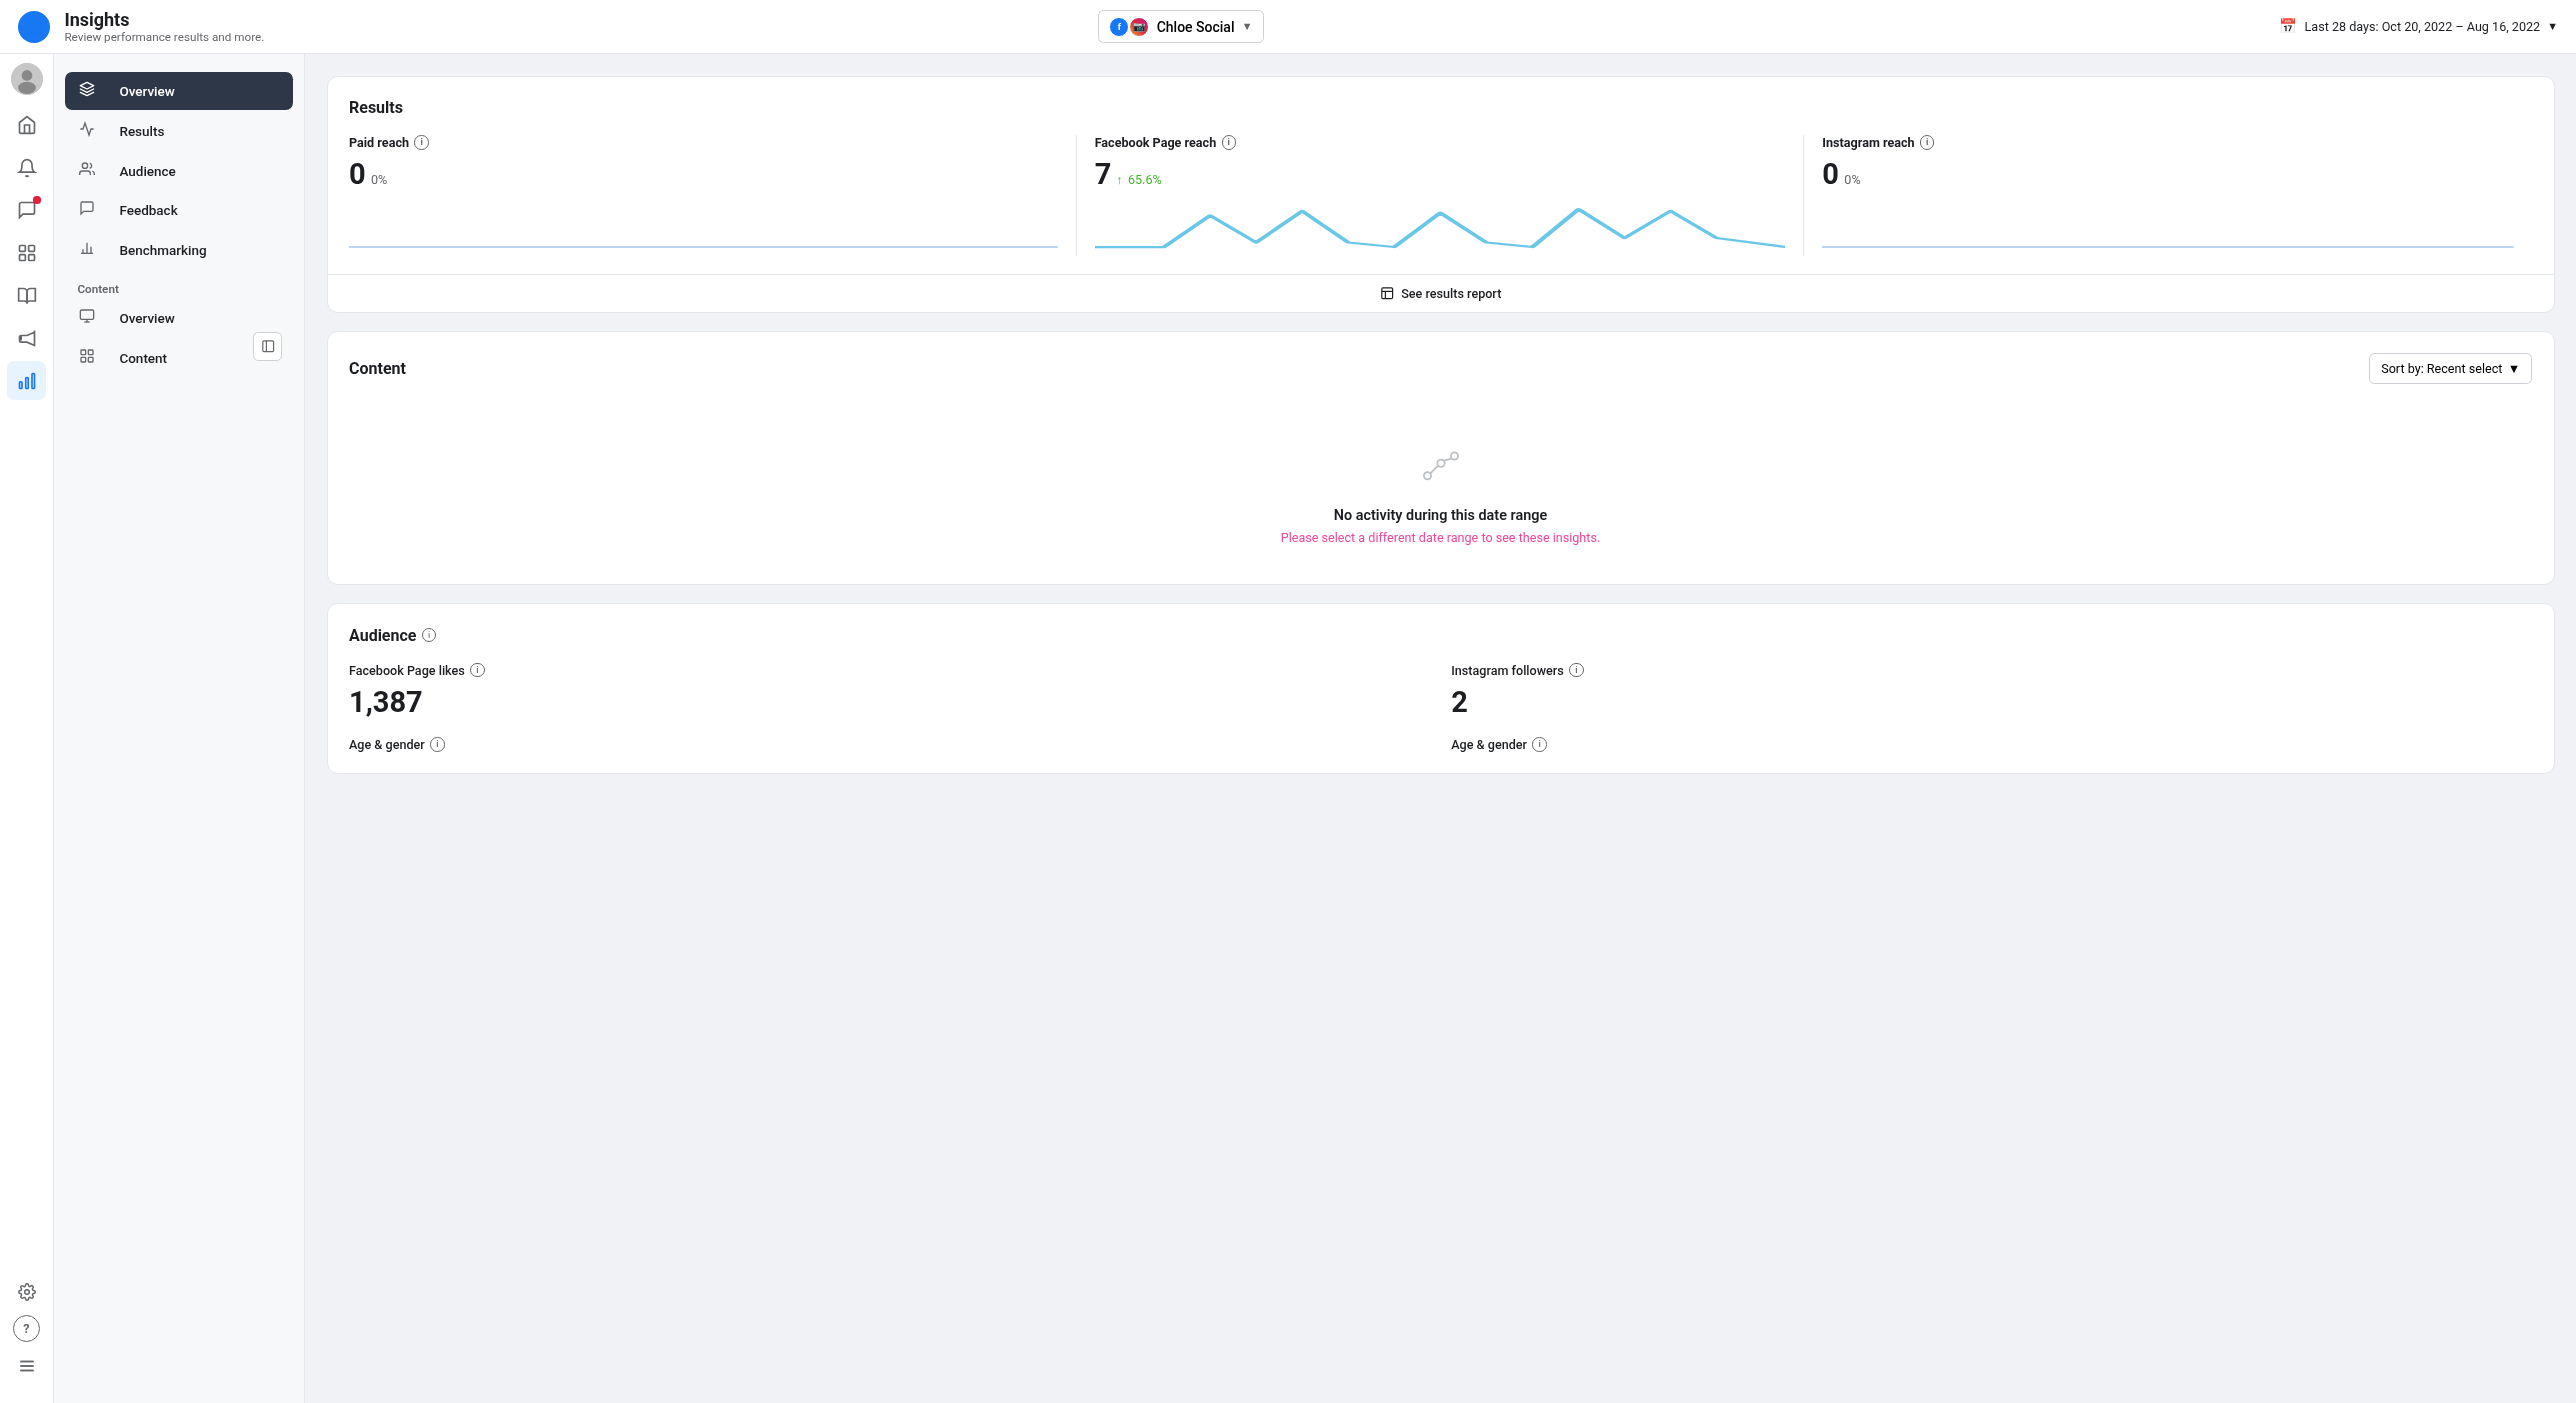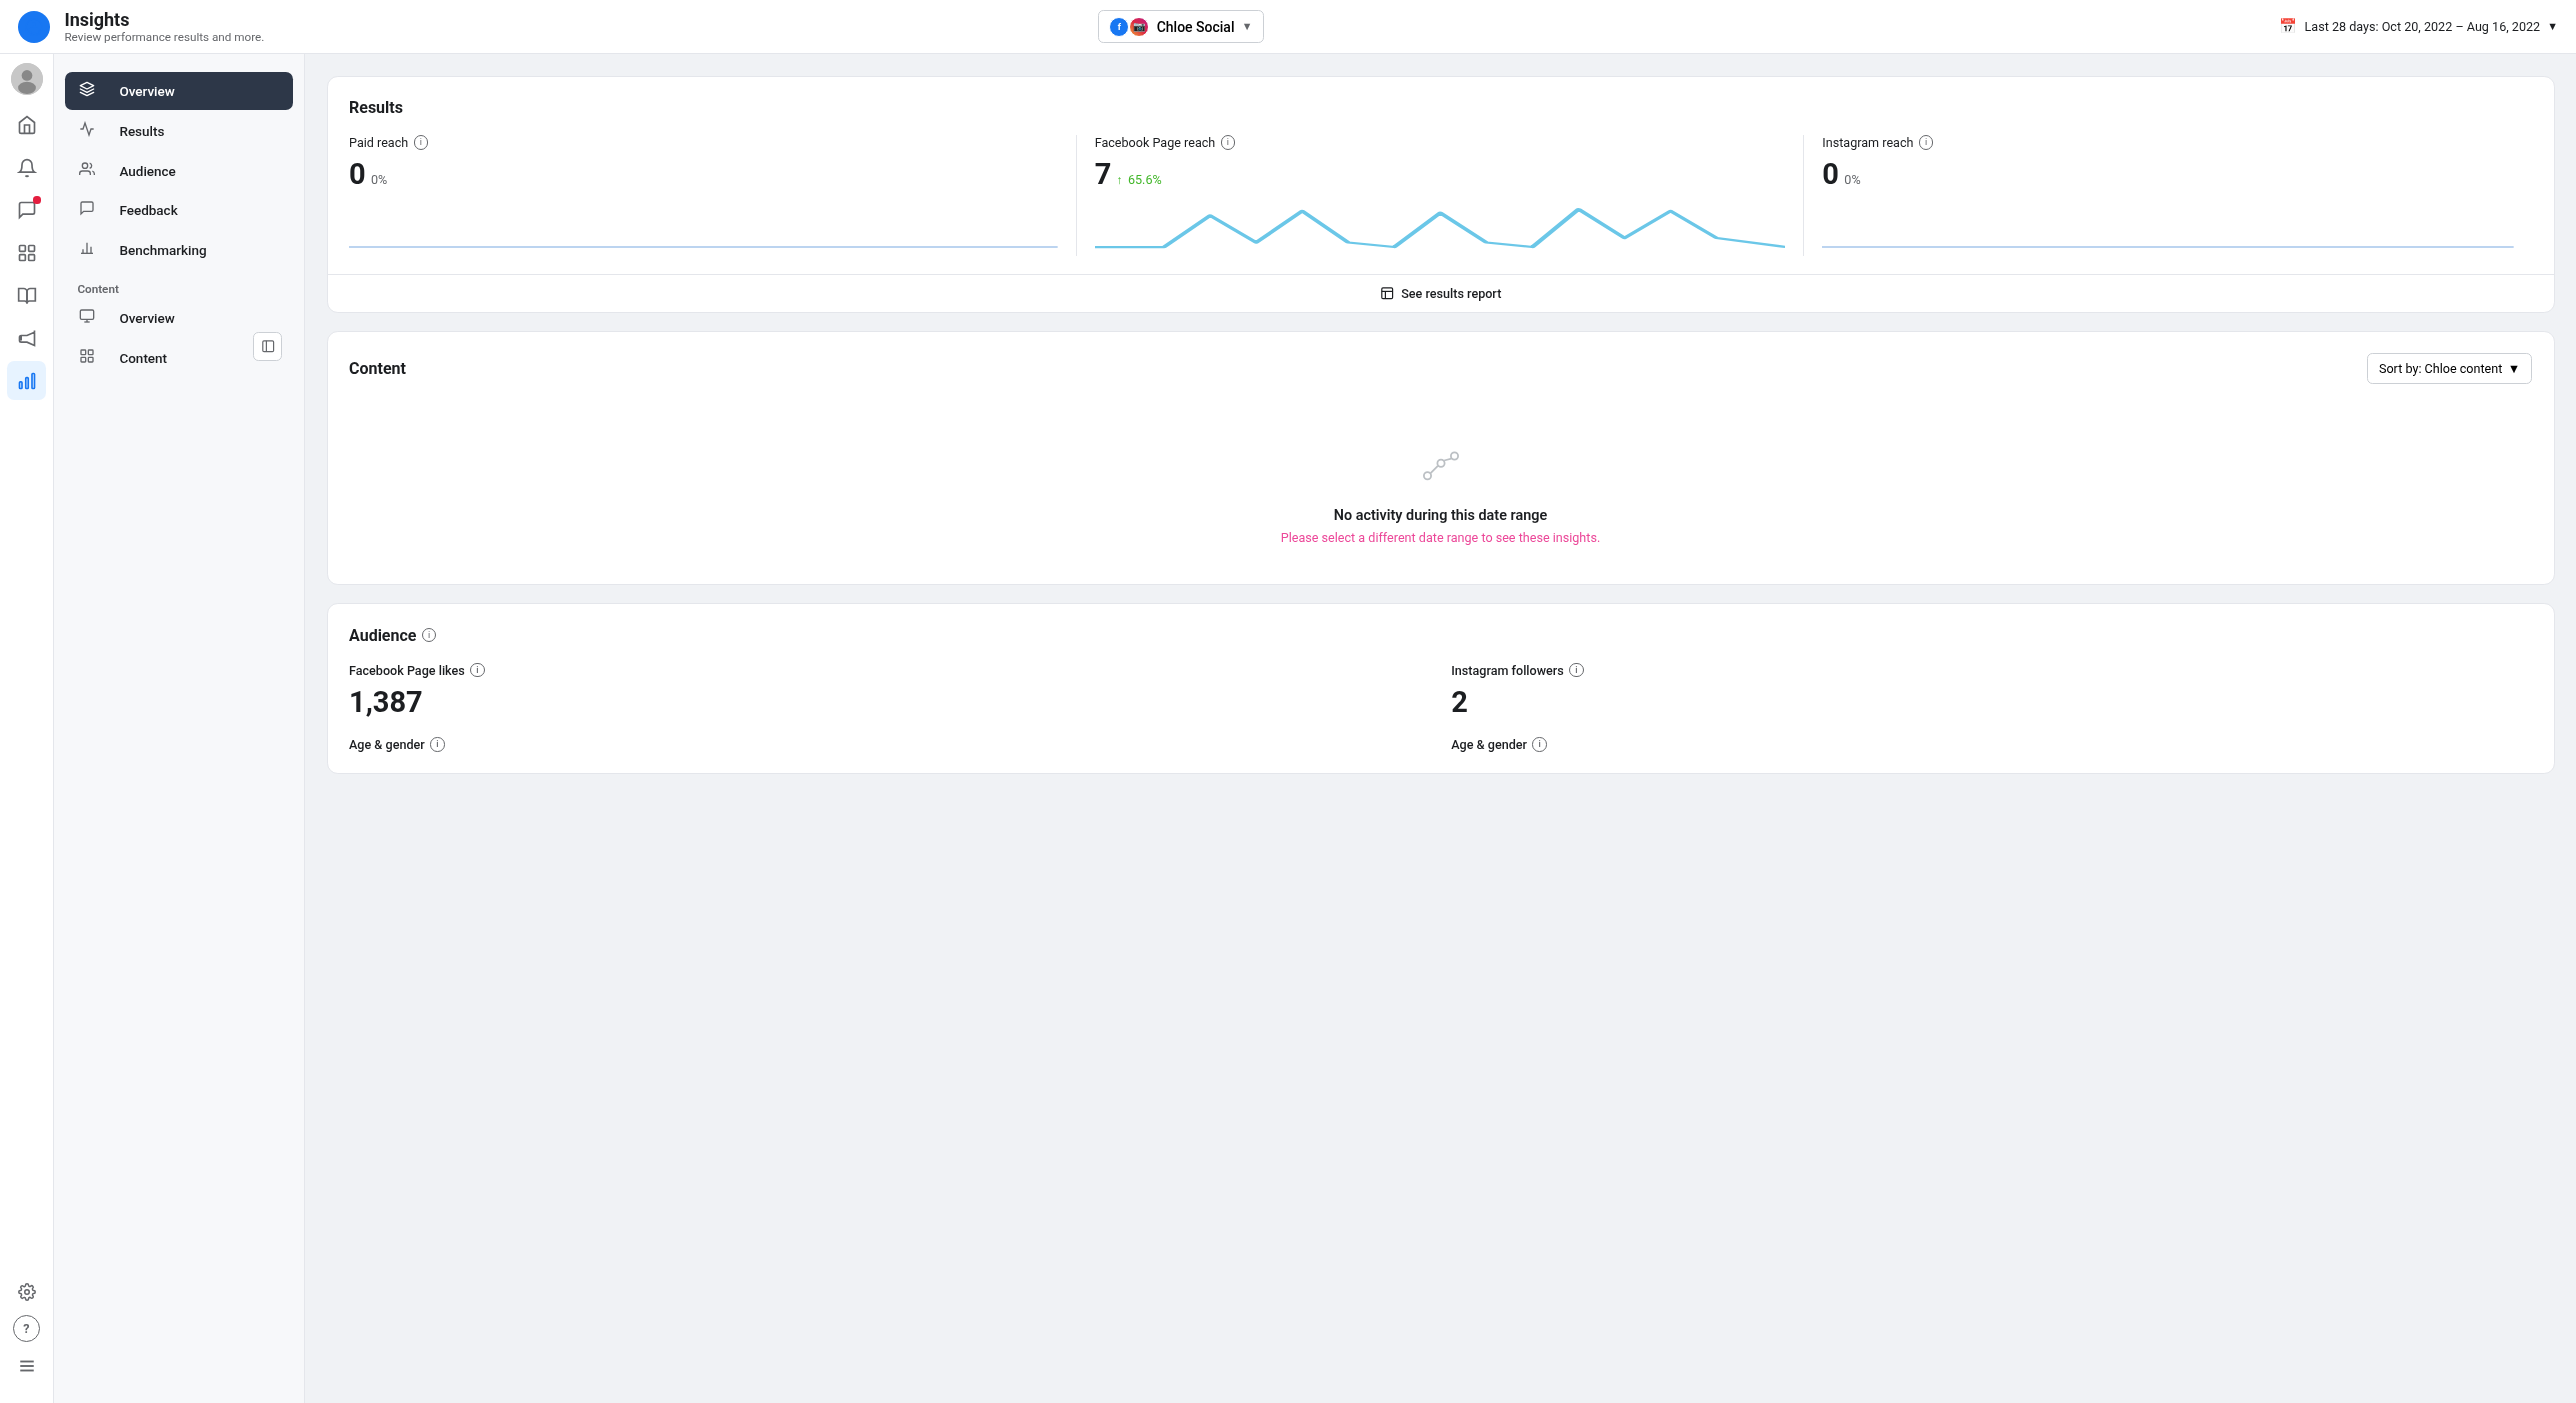--- a/index.html
+++ b/index.html
@@ -149,21 +149,21 @@
       grid-template-columns: 1fr 1fr 1fr;
       gap: 0;
     }
     .result-col {
       padding: 0 18px;
       border-right: 0.9px solid #e4e6eb;
     }
     .result-col:first-child { padding-left: 0; }
     .result-col:last-child { border-right: none; }
     .result-label {
-      font-size: 12.6px; color: #1c1e21; font-weight: 400;
+      font-size: 12.6px; color: #1c1e21; font-weight: 700;
       display: flex; align-items: center; gap: 5.4px;
       margin-bottom: 7.2px;
     }
     .info-icon {
       width: 14.4px; height: 14.4px; border-radius: 50%;
       border: 1.3px solid #65676b;
       display: flex; align-items: center; justify-content: center;
       font-size: 9px; color: #65676b; cursor: pointer;
     }
     .result-value {
@@ -475,21 +475,21 @@
           <line x1="9" y1="21" x2="9" y2="9"></line>
         </svg>
         <span>See results report</span>
       </div>
     </div>
 
     <div class="card">
       <div class="content-header">
         <div class="card-title" style="margin-bottom:0;">Content</div>
         <div class="sort-dropdown">
-          <span>Sort by: Chloe content</span>
+          <span>Sort by: Recent select</span>
           <span>▼</span>
         </div>
       </div>
       <div class="empty-state">
         <div style="margin-bottom:10.8px;">
           <svg width="54" height="54" viewBox="0 0 60 60" fill="none">
             <circle cx="15" cy="42" r="4" stroke="#bcc0c4" stroke-width="2"></circle>
             <circle cx="30" cy="28" r="4" stroke="#bcc0c4" stroke-width="2"></circle>
             <circle cx="45" cy="20" r="4" stroke="#bcc0c4" stroke-width="2"></circle>
             <line x1="18.5" y1="39" x2="26.5" y2="31" stroke="#bcc0c4" stroke-width="2"></line>

